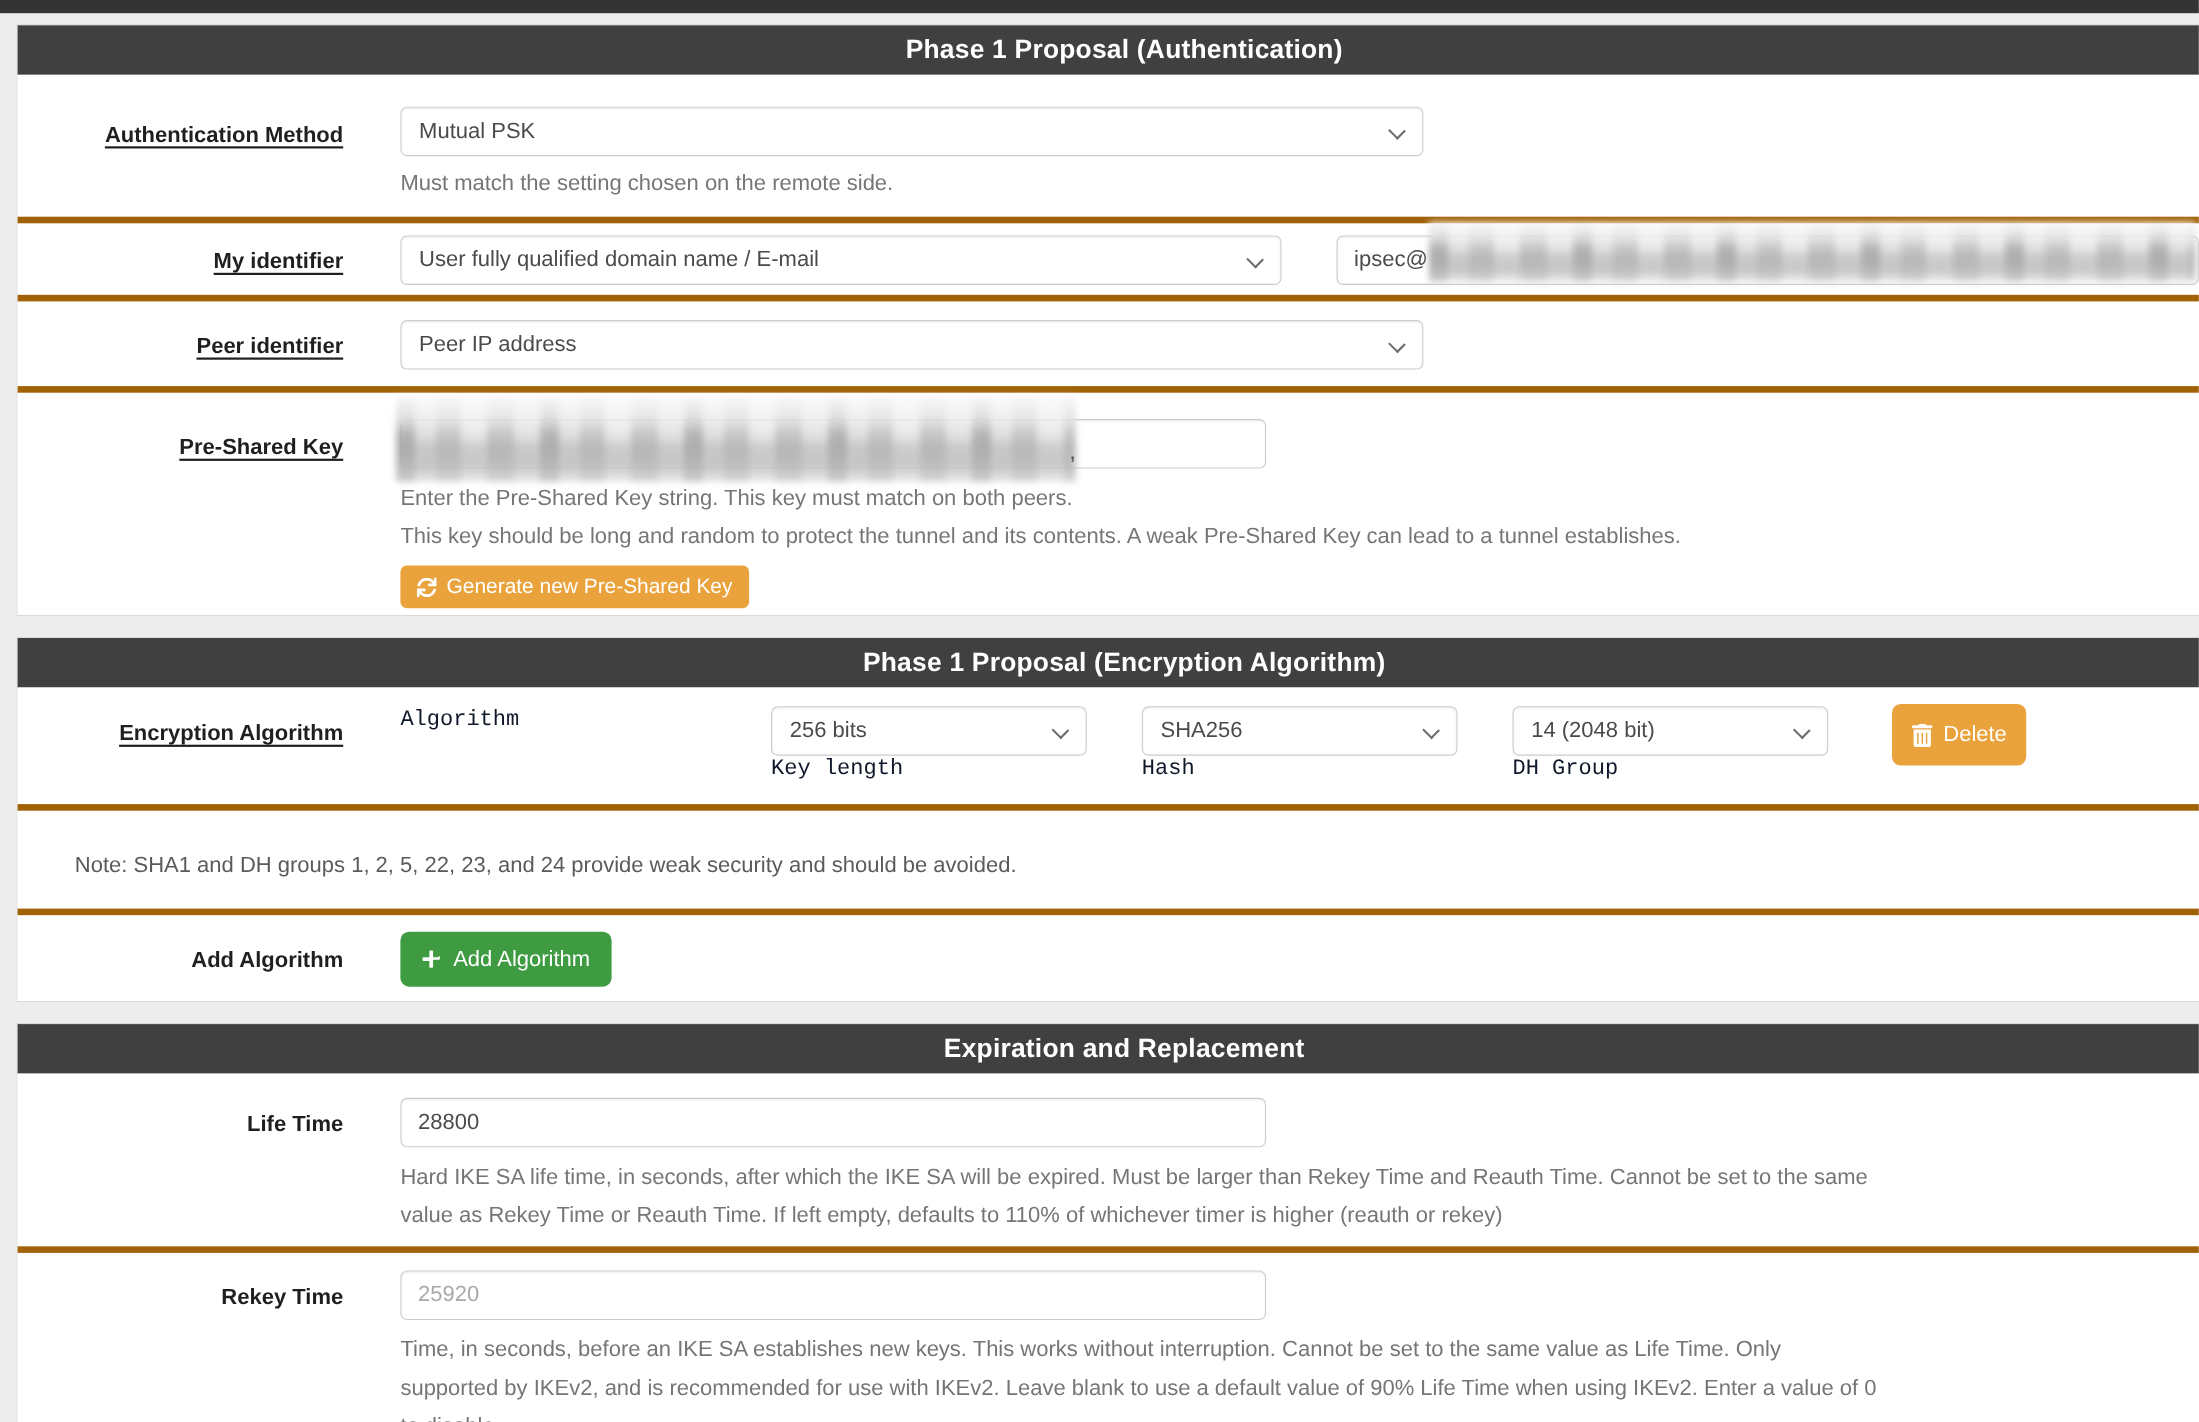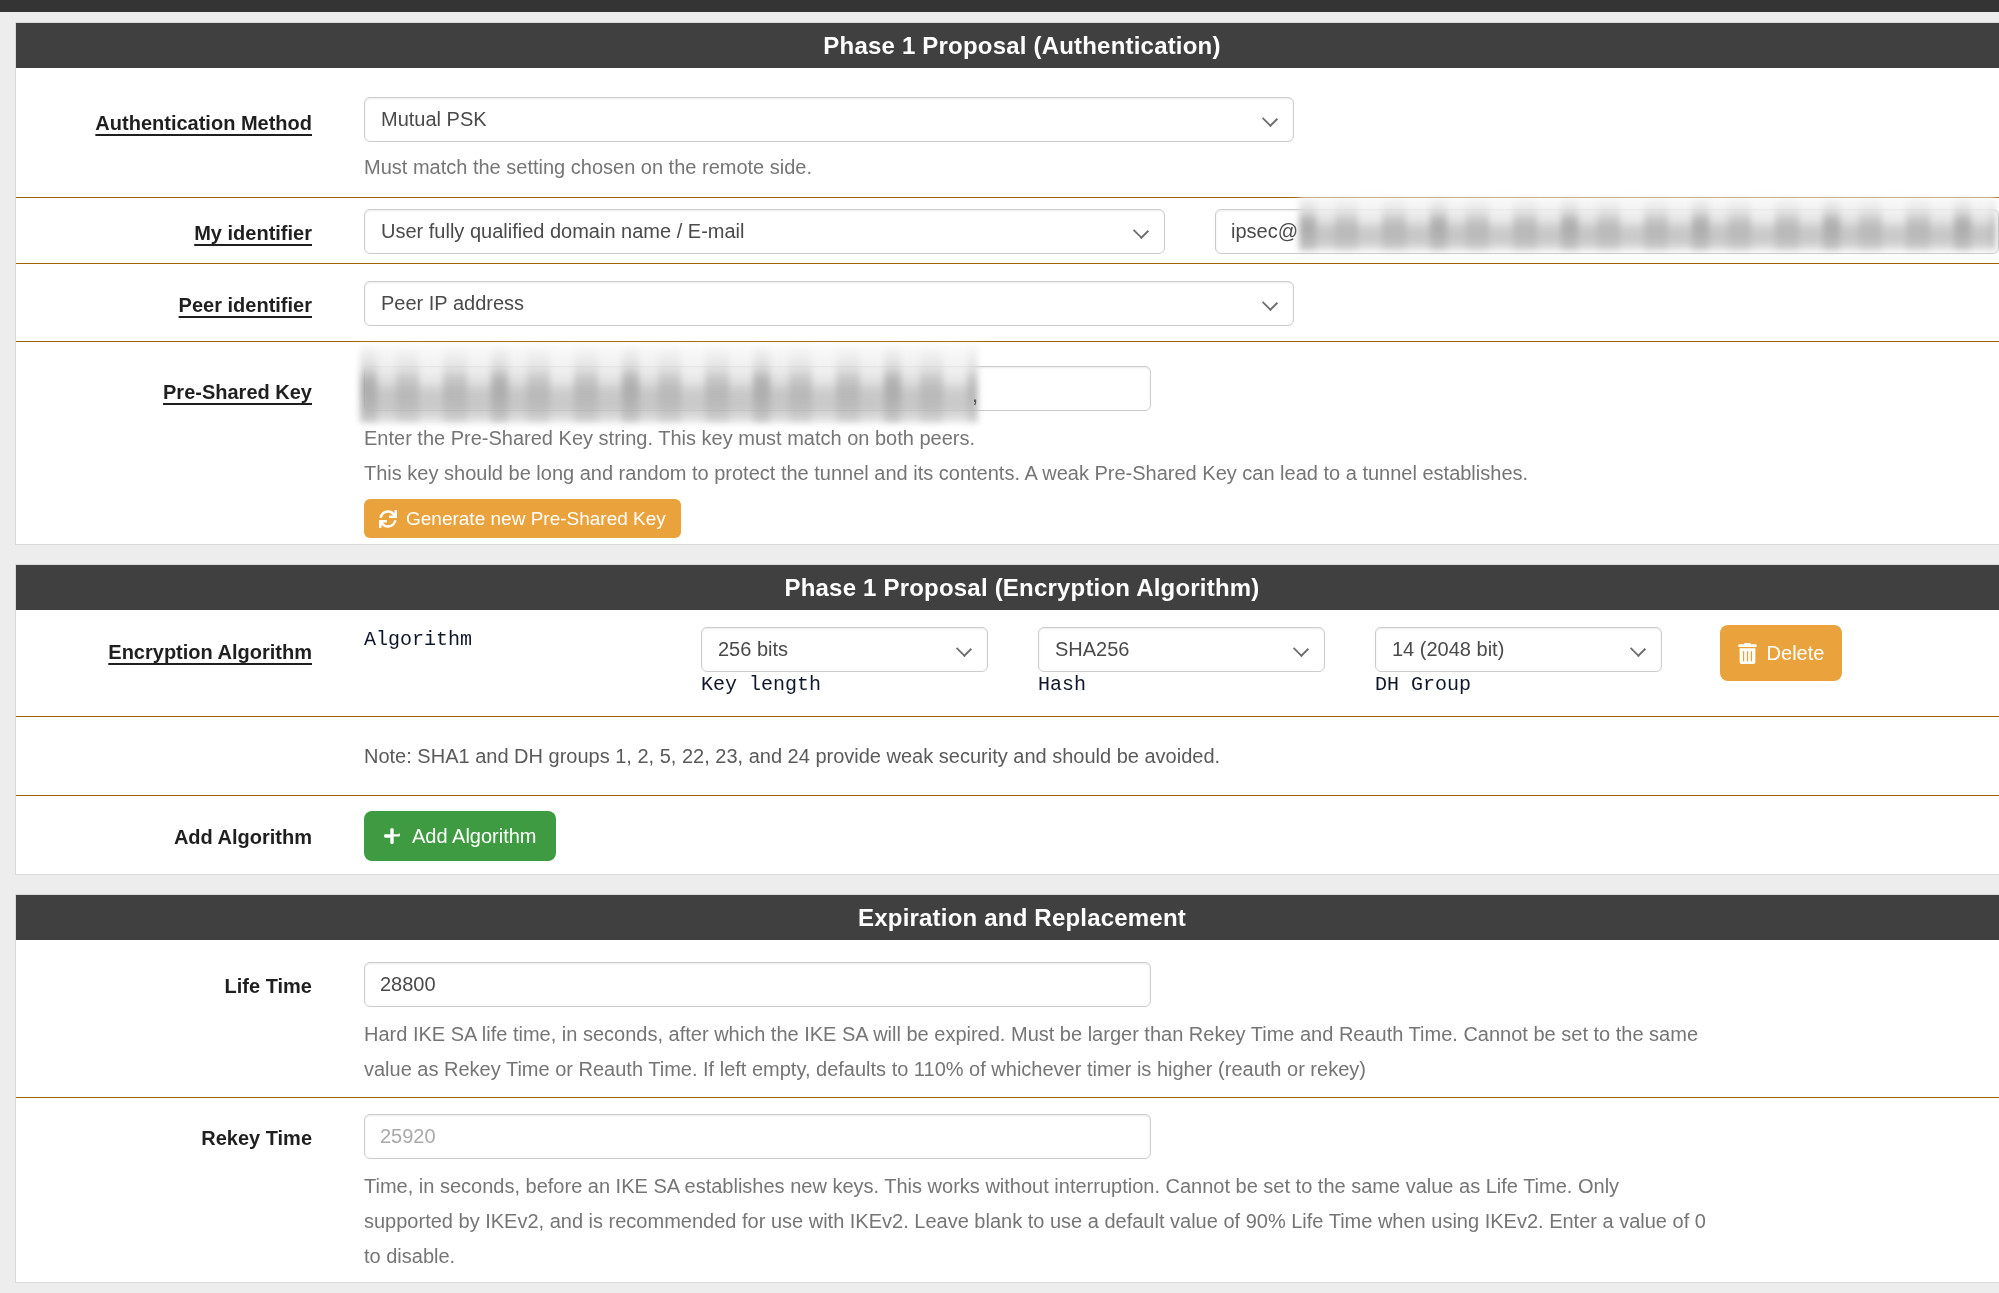--- a/index.html
+++ b/index.html
@@ -27,40 +27,40 @@
     font-weight:bold;
     height:45px;
     line-height:45px;
     padding-left:29px;
     letter-spacing:.2px;
     text-align:center;
   }
   .panel-bd { background:#fff; }
 
   .row { display:flex; }
-  .row + .row { border-top:1px solid #a16207; }
+  .row + .row { border-top:6px solid #a16207; }
   .lbl {
     width:296px;
     flex:none;
     text-align:right;
     font-weight:bold;
     color:#1f1f1f;
     padding-top:11px;
     line-height:26px;
   }
   .lbl.u { text-decoration:underline; text-underline-offset:4px; text-decoration-thickness:2px; }
   .content { margin-left:52px; flex:1; min-width:0; }
 
   
   .r-auth   { padding:29px 0 17px 0; }
   .r-myid   { padding:11px 0 9px 0; }
   .r-peer   { padding:17px 0 15px 0; }
   .r-psk    { padding:24px 0 6px 0; }
   .r-enc    { padding:17px 0 20px 0; }
-  .r-note   { padding:25px 0 25px 0; }
+  .r-note   { padding:25px 0 25px 0;flex-direction:column; }
   .r-add    { padding:15px 0 13px 0; }
   .r-life   { padding:22px 0 10px 0; }
   .r-rekey  { padding:16px 0 8px 0;justify-content:center; }
   .r-auth .lbl, .r-psk .lbl { padding-top:13px; }
   .r-enc .lbl { padding-top:12px; }
 
   
   .sel, .txt {
     height:45px;
     border:1px solid #ccc;

